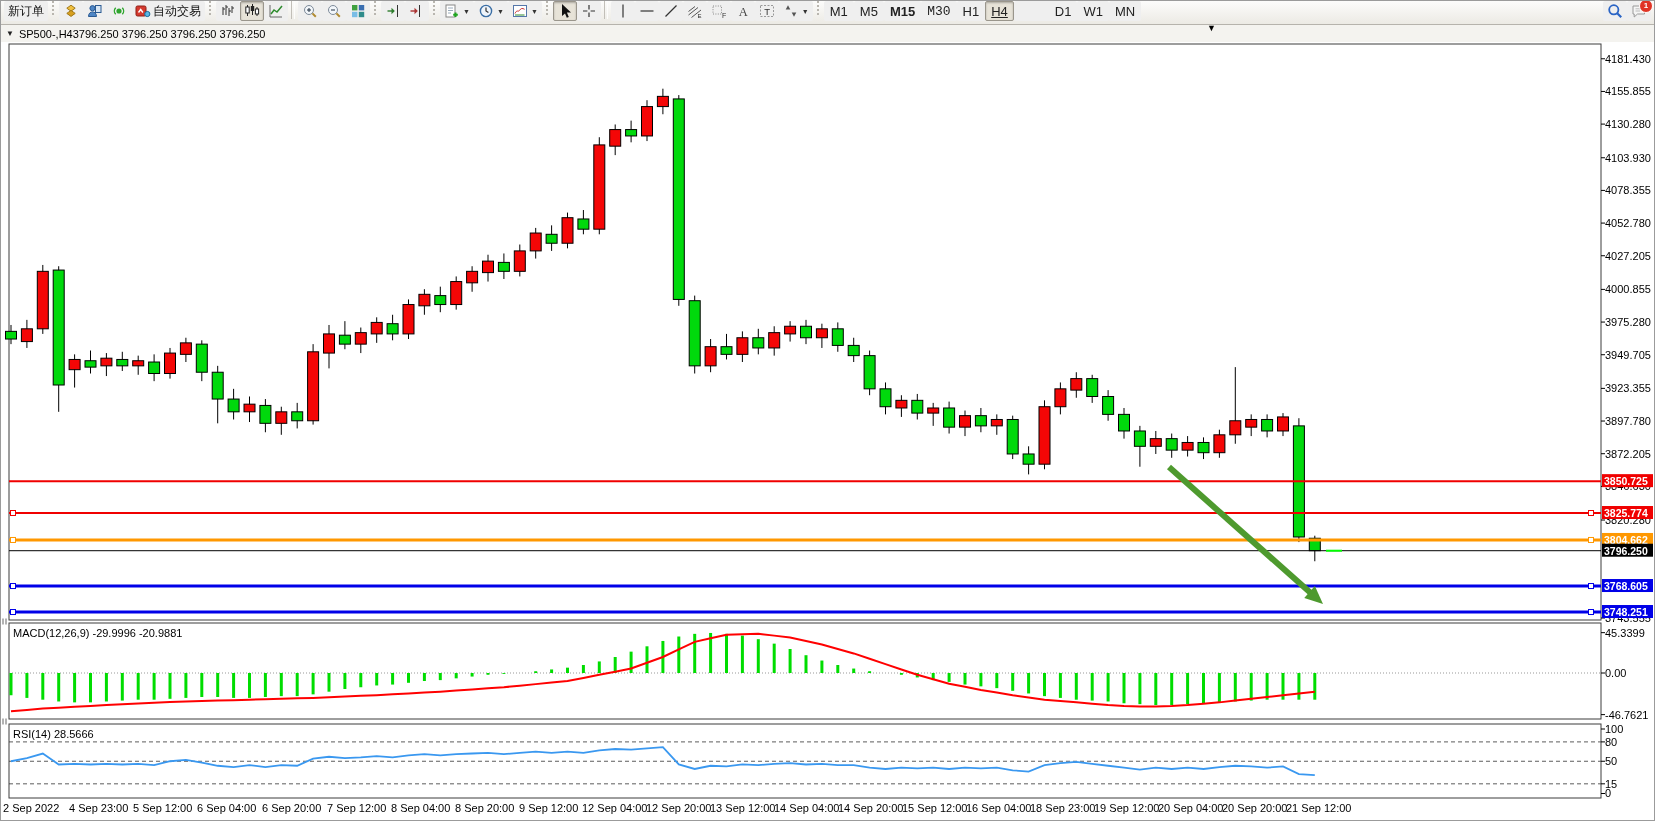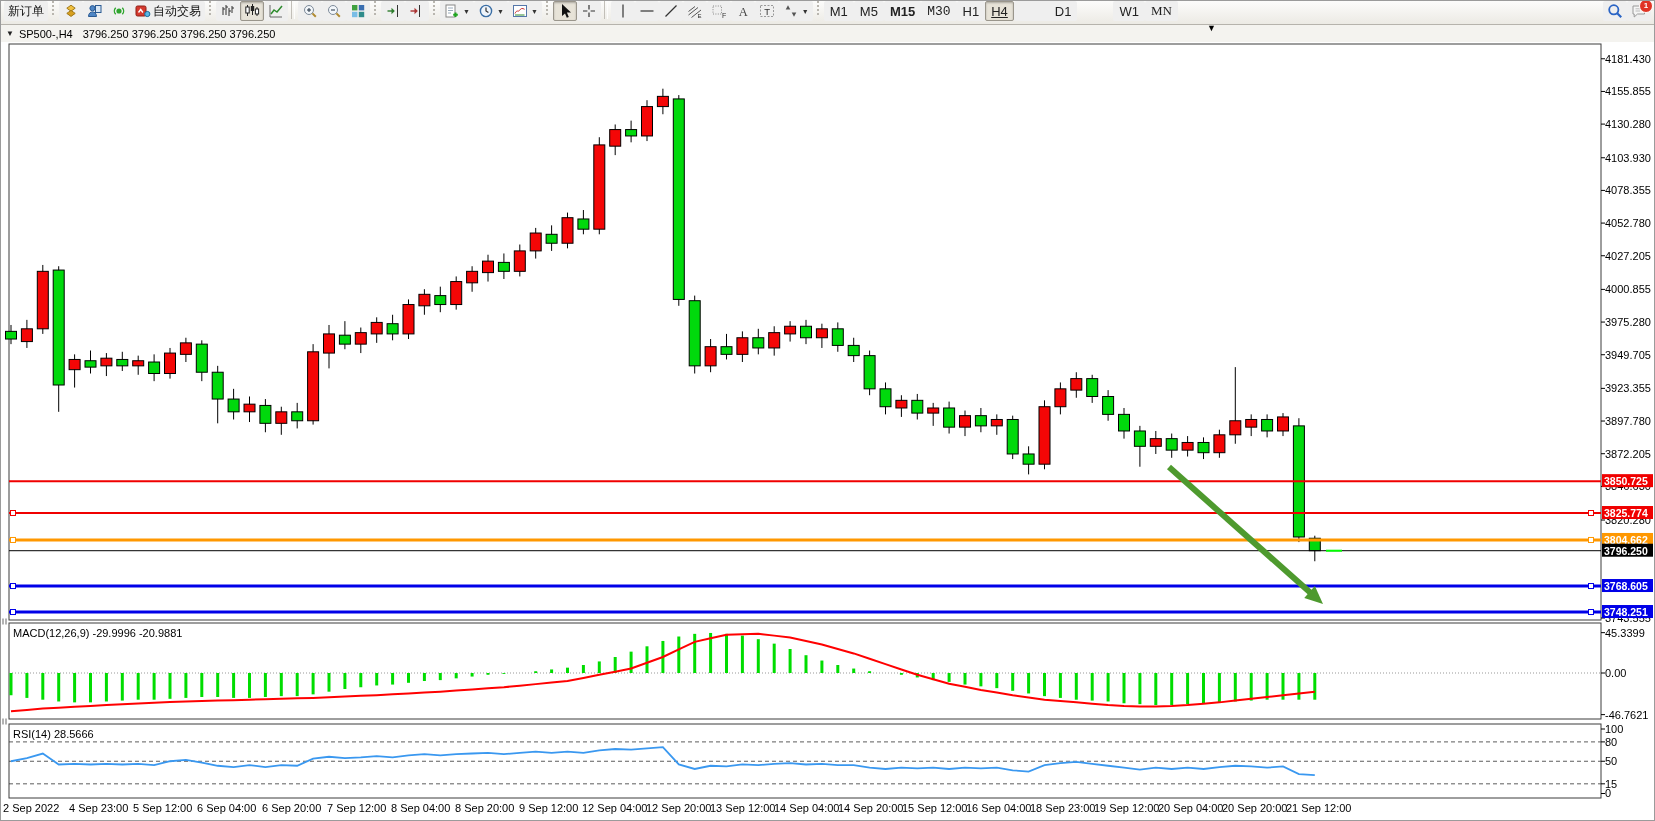--- a/index.html
+++ b/index.html
@@ -18,21 +18,21 @@
            background-size:2px 100%;background-repeat:repeat-y;background-position:1px 0}
   .caret{font-size:7px;color:#333;margin-left:1px}
   .tf{font-size:13px;padding:0 5px;color:#222}
   .spacer{flex:1}
   .badge-wrap{position:relative;display:inline-flex}
   .badge{position:absolute;top:-4px;right:-6px;background:#e03425;color:#fff;border-radius:50%;
          width:12px;height:12px;font-size:8px;line-height:12px;text-align:center;font-weight:bold;border:1px solid #fff}
   .title-strip{height:17px;display:flex;align-items:center;font-size:11px;color:#000;
                padding-left:5px;background:#f4f3ef;position:relative}
   .title-strip .tri{font-size:8px;margin-right:5px;color:#222}
-  .title-strip .quotes{margin-left:10px}
+  .title-strip .quotes{}
   #tmark{position:absolute;left:1206px;top:23px;font-size:9px;color:#000;z-index:5;line-height:9px}
   #chart-svg{display:block}
 </style>
 </head>
 <body>
 
 <div id="toolbar" class="toolbar">
     <button class="tb-btn">
       <span>新订单</span>
     </button>
@@ -256,22 +256,22 @@
       <span class="caret">▼</span>
     </button>
     <span class="tb-grip"></span>
     <button class="tb-btn tf" style="border: 1px solid transparent;">M1</button>
     <button class="tb-btn tf" style="border: 1px solid transparent;">M5</button>
     <button class="tb-btn tf" style="border: 1px solid transparent; font-weight: bold;">M15</button>
     <button class="tb-btn tf" style="border: 1px solid transparent; font-family: Liberation Mono, monospace;">M30</button>
     <button class="tb-btn tf" style="border: 1px solid transparent;">H1</button>
     <button class="tb-btn tf active" style="border: 1px solid rgb(154, 150, 140); text-decoration: underline;">H4</button>
     <button class="tb-btn tf" style="border: 1px solid transparent; padding-left: 40px;">D1</button>
-    <button class="tb-btn tf" style="border: 1px solid transparent; margin-left: 36px;">W1</button>
-    <button class="tb-btn tf" style="border: 1px solid transparent; font-family: Liberation Serif, serif;">MN</button>
+    <button class="tb-btn tf" style="border: 1px solid transparent;">W1</button>
+    <button class="tb-btn tf" style="border: 1px solid transparent;">MN</button>
     <span class="spacer"></span>
     <button class="tb-btn">
       <span>
         <svg width="16" height="16" viewBox="0 0 16 16">
           <circle cx="6.8" cy="6.8" r="4.6" fill="none" stroke="#2a64c5" stroke-width="1.8"></circle>
           <path d="M10.2 10.2l4 4" stroke="#2a64c5" stroke-width="2.2"></path>
         </svg>
       </span>
     </button>
     <button class="tb-btn">

